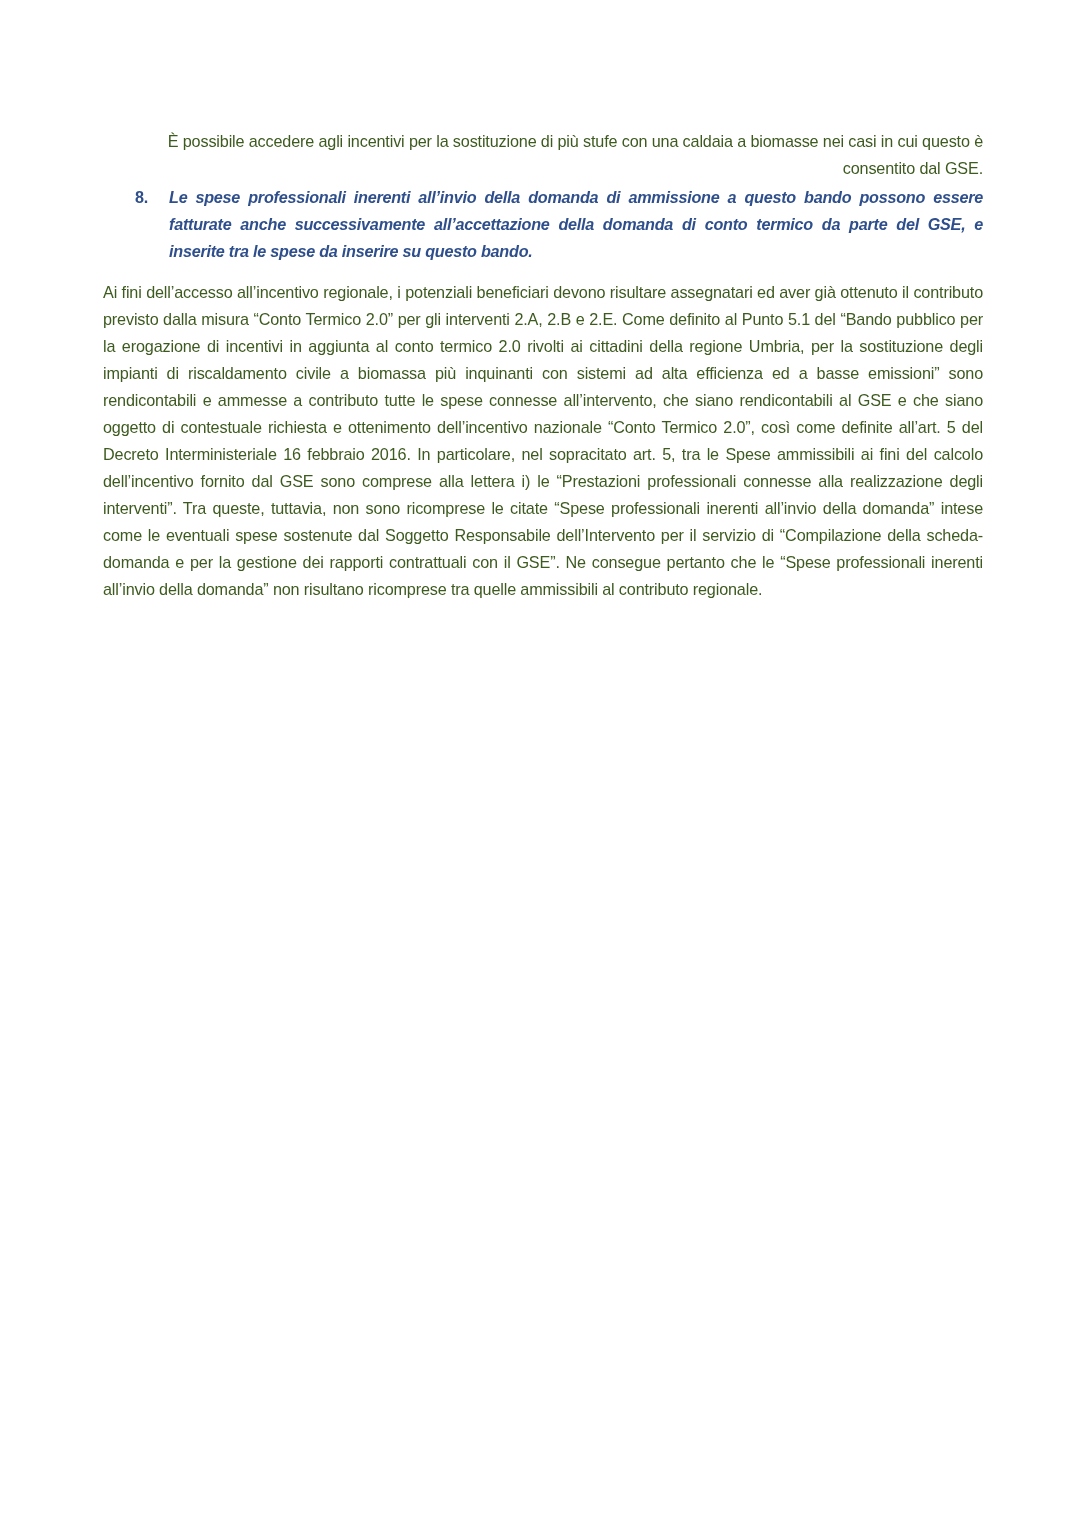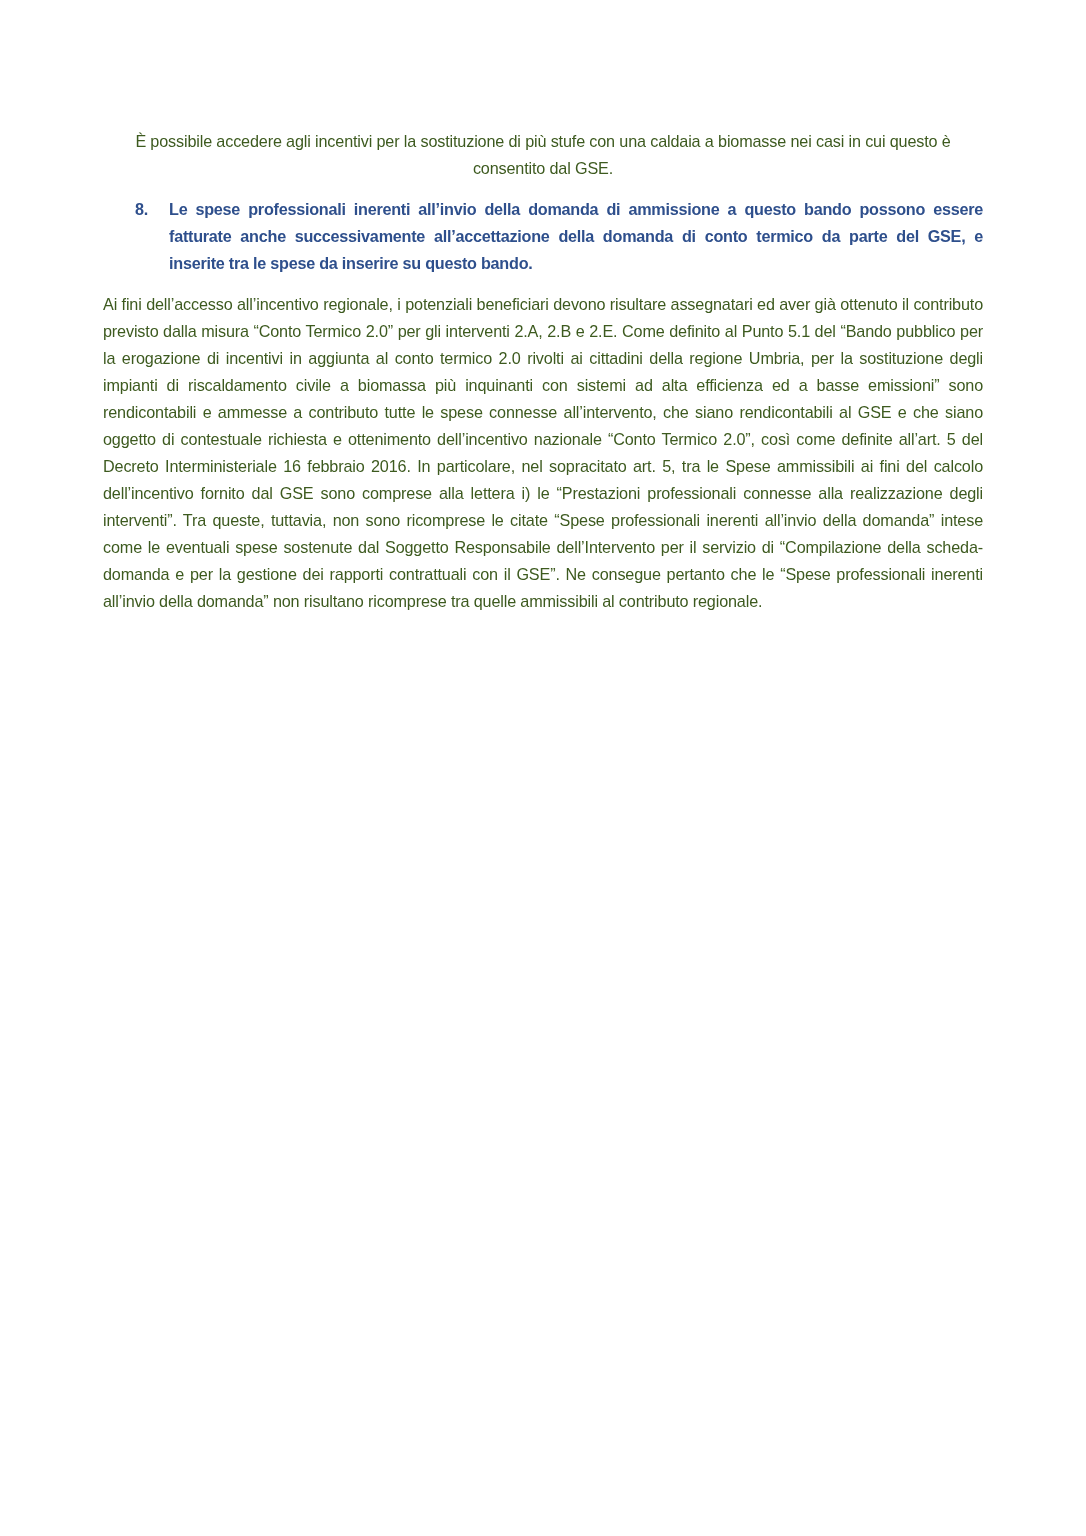--- a/index.html
+++ b/index.html
@@ -22,38 +22,39 @@
       color: #3d5a1f;
       font-size: 16.2px;
       line-height: 27px;
     }
     .para {
       margin: 0;
       text-align: justify;
       letter-spacing: -0.15px;
     }
     .para.intro {
-      text-align: center;
-      margin-bottom: 14px;
+      text-align: right;
+      margin-bottom: 2px;
     }
     .list-item {
       display: flex;
       margin: 0 0 14px 0;
       color: #2e4f8c;
       font-weight: bold;
       text-align: justify;
       letter-spacing: -0.25px;
     }
     .list-num {
       width: 34px;
       padding-left: 32px;
       flex-shrink: 0;
     }
     .list-text {
       flex: 1;
+      font-style: italic;
     }
   </style>
 </head>
 <body>
 
 <div class="page">
   <p class="para intro">È possibile accedere agli incentivi per la sostituzione di più stufe con una caldaia a biomasse nei casi in cui questo è consentito dal GSE.</p>
 
   <div class="list-item">
     <span class="list-num">8.</span>

